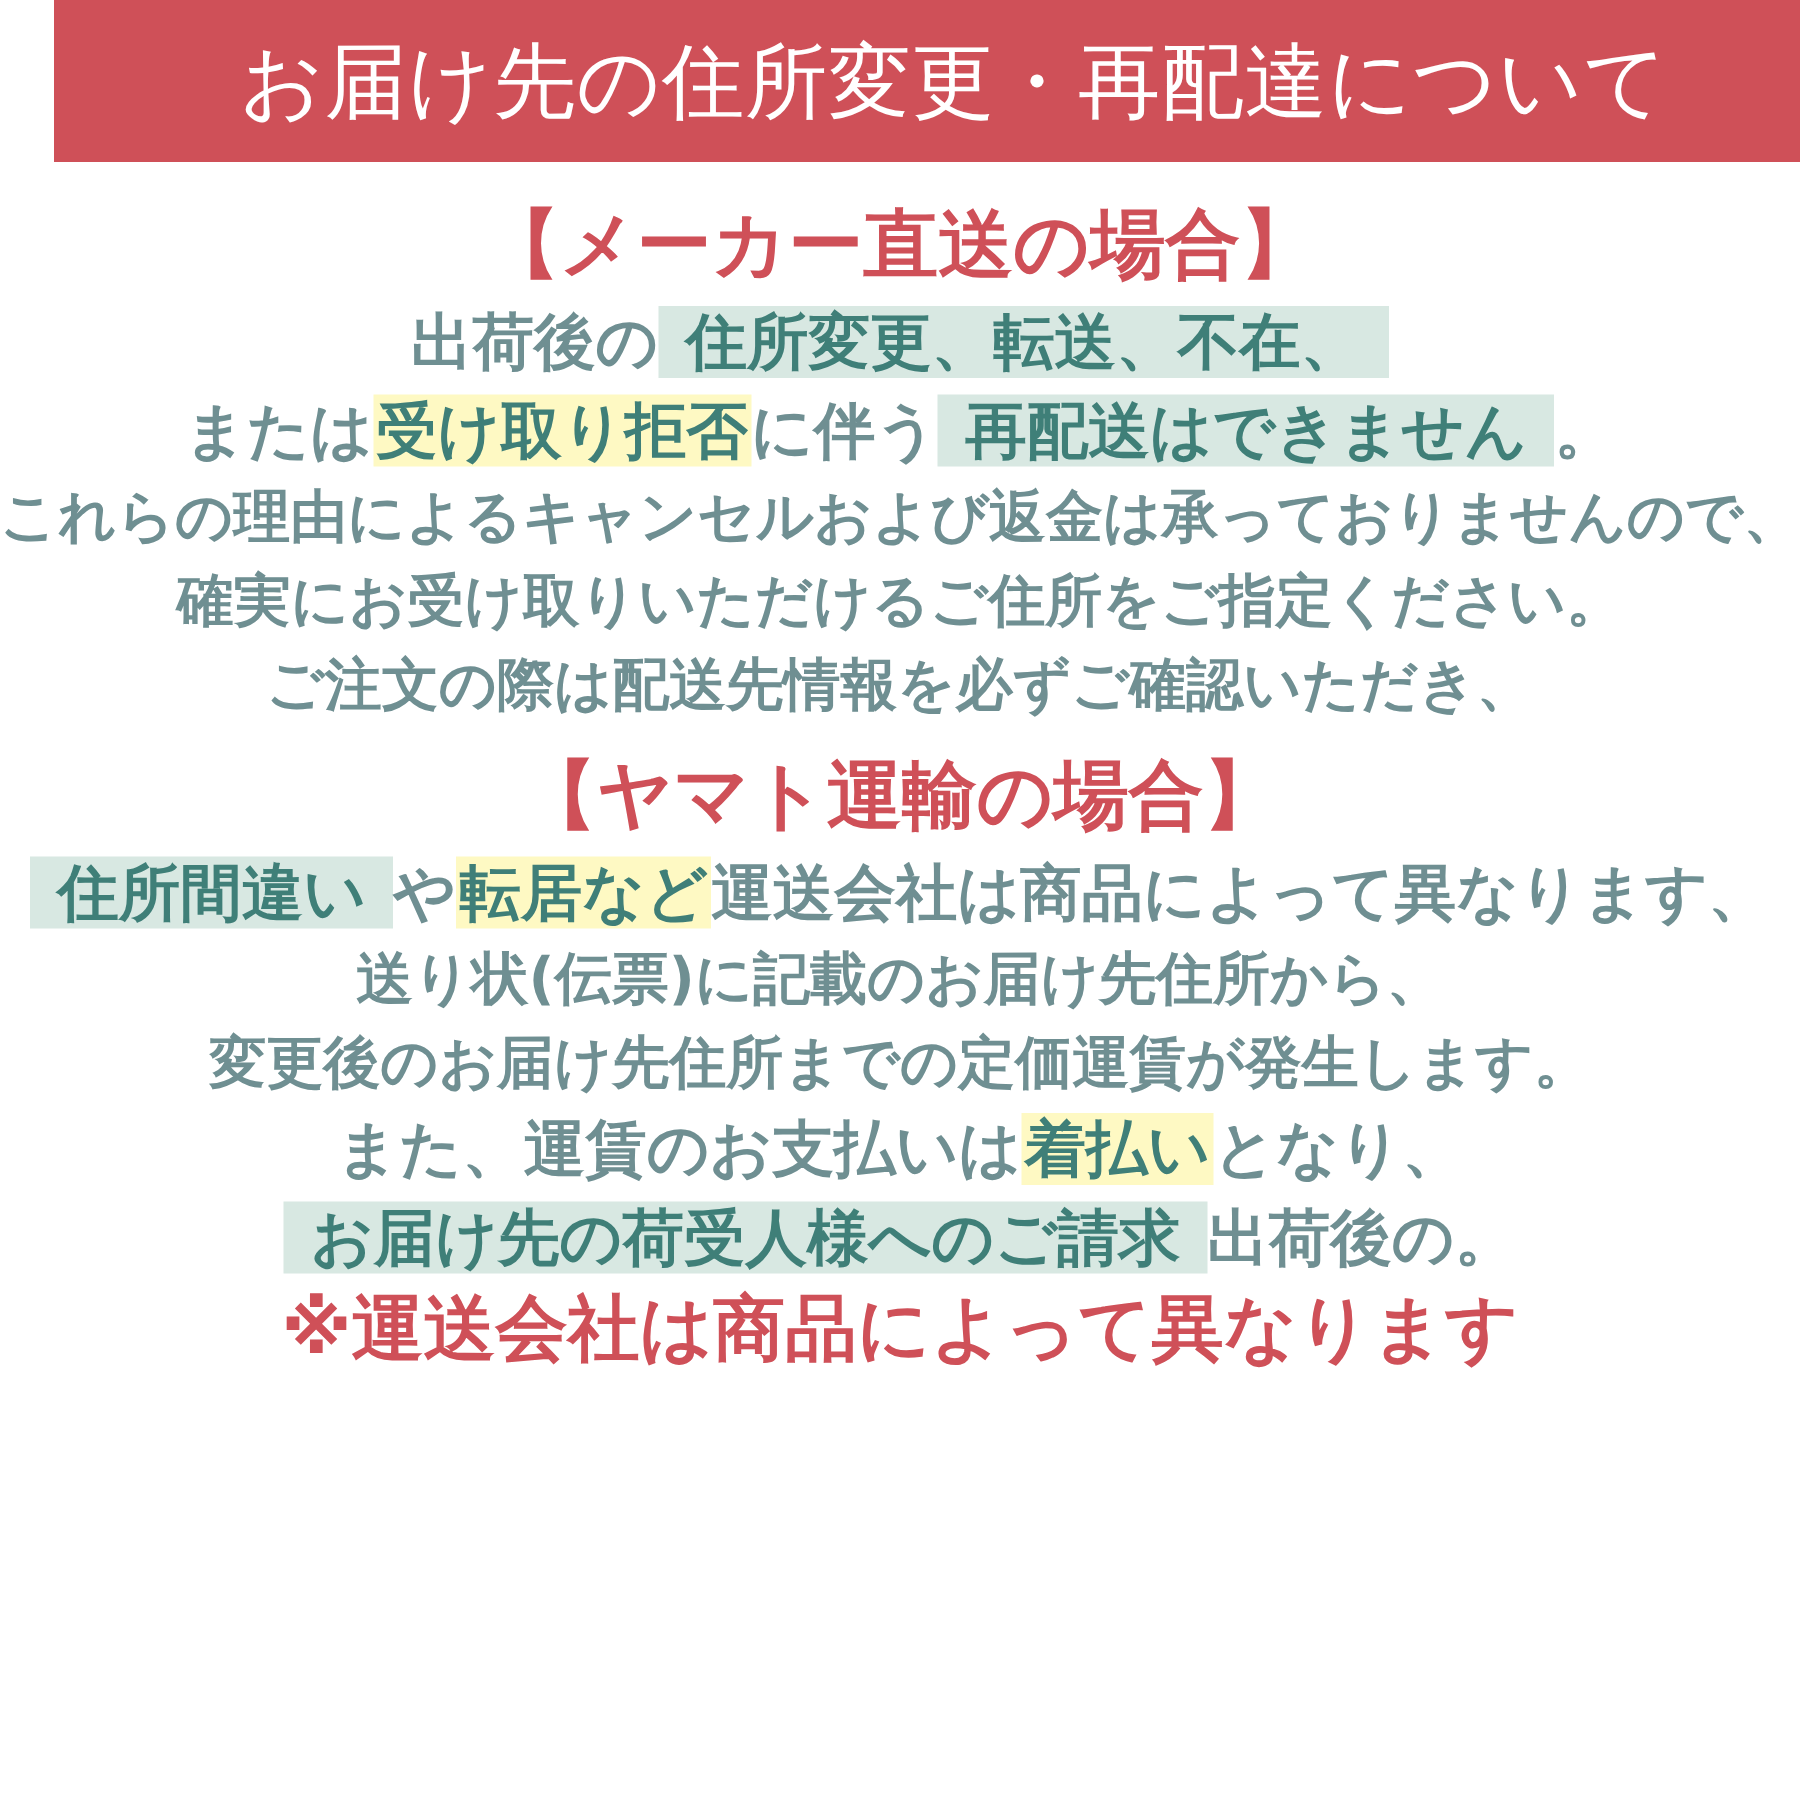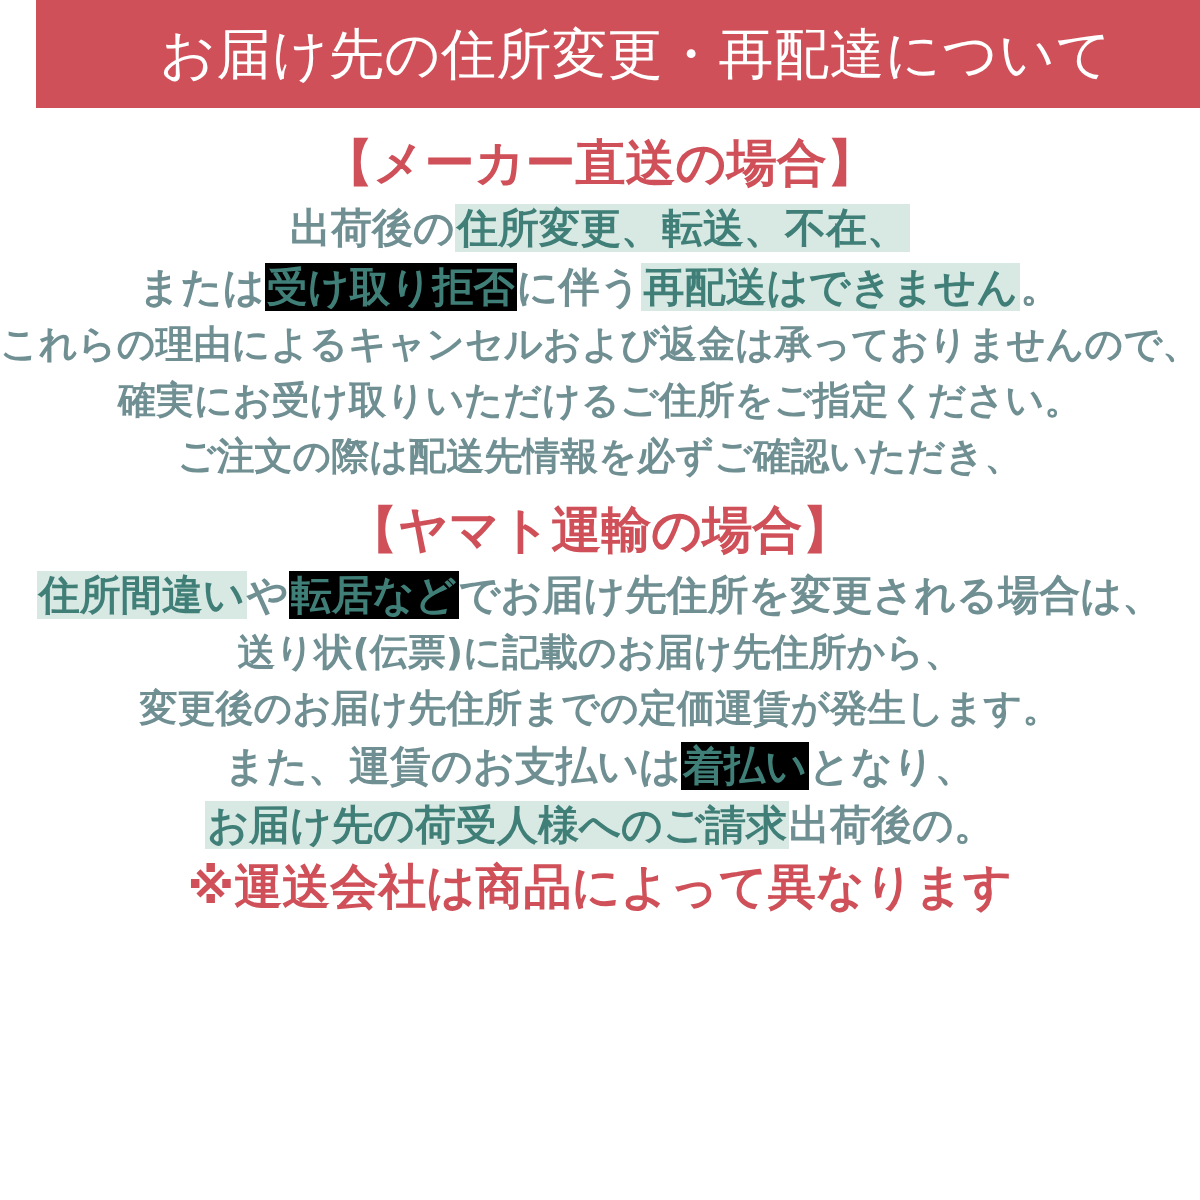--- a/index.html
+++ b/index.html
@@ -63,28 +63,28 @@
   }
   .note {
     text-align: center;
     color: #cf5058;
     font-size: 48px;
     line-height: 1.05;
     white-space: nowrap;
     margin-top: 14px;
   }
   .hl-pink {
-    background: #000000;
+    background: #fef9c3;
     color: #3f7f78;
     padding: 0 2px;
   }
   .hl-green {
     background: #d8e8e2;
     color: #3f7f78;
-    padding: 0 2px;
+    padding: 0 18px;
   }
 </style>
 </head>
 <body>
 
 <div class="page">
 
   <div class="header-bar">
     <div class="header-title">お届け先の住所変更・再配達について</div>
   </div>
@@ -101,21 +101,21 @@
       <span>または</span><span class="hl-pink">受け取り拒否</span><span>に伴う</span><span class="hl-green">再配送はできません</span><span>。</span>
     </div>
 
     <div class="line small">これらの理由によるキャンセルおよび返金は承っておりませんので、</div>
     <div class="line small">確実にお受け取りいただけるご住所をご指定ください。</div>
     <div class="line small">ご注文の際は配送先情報を必ずご確認いただき、</div>
 
     <div class="section-title s2-title">【ヤマト運輸の場合】</div>
 
     <div class="line">
-      <span class="hl-green">住所間違い</span><span>や</span><span class="hl-pink">転居など</span><span>でお届け先住所を変更される場合は、</span>
+      <span class="hl-green">住所間違い</span><span>や</span><span class="hl-pink">転居など</span><span>運送会社は商品によって異なります、</span>
     </div>
 
     <div class="line small">送り状(伝票)に記載のお届け先住所から、</div>
     <div class="line small">変更後のお届け先住所までの定価運賃が発生します。</div>
 
     <div class="line">
       <span>また、運賃のお支払いは</span><span class="hl-pink">着払い</span><span>となり、</span>
     </div>
 
     <div class="line">

